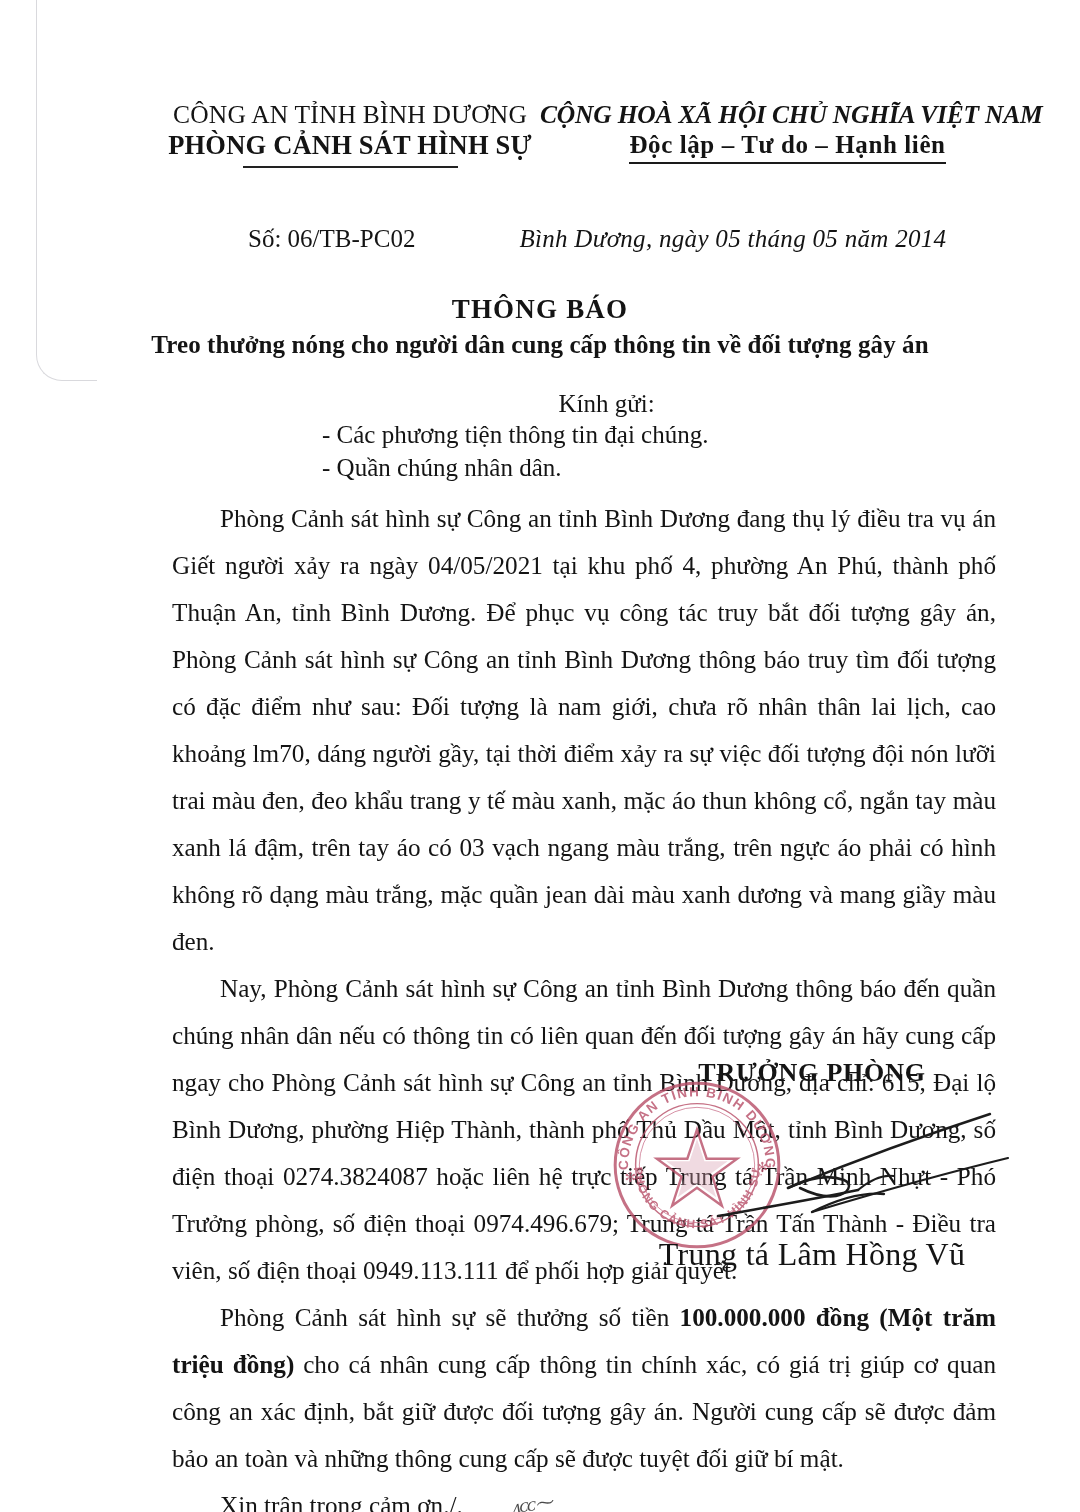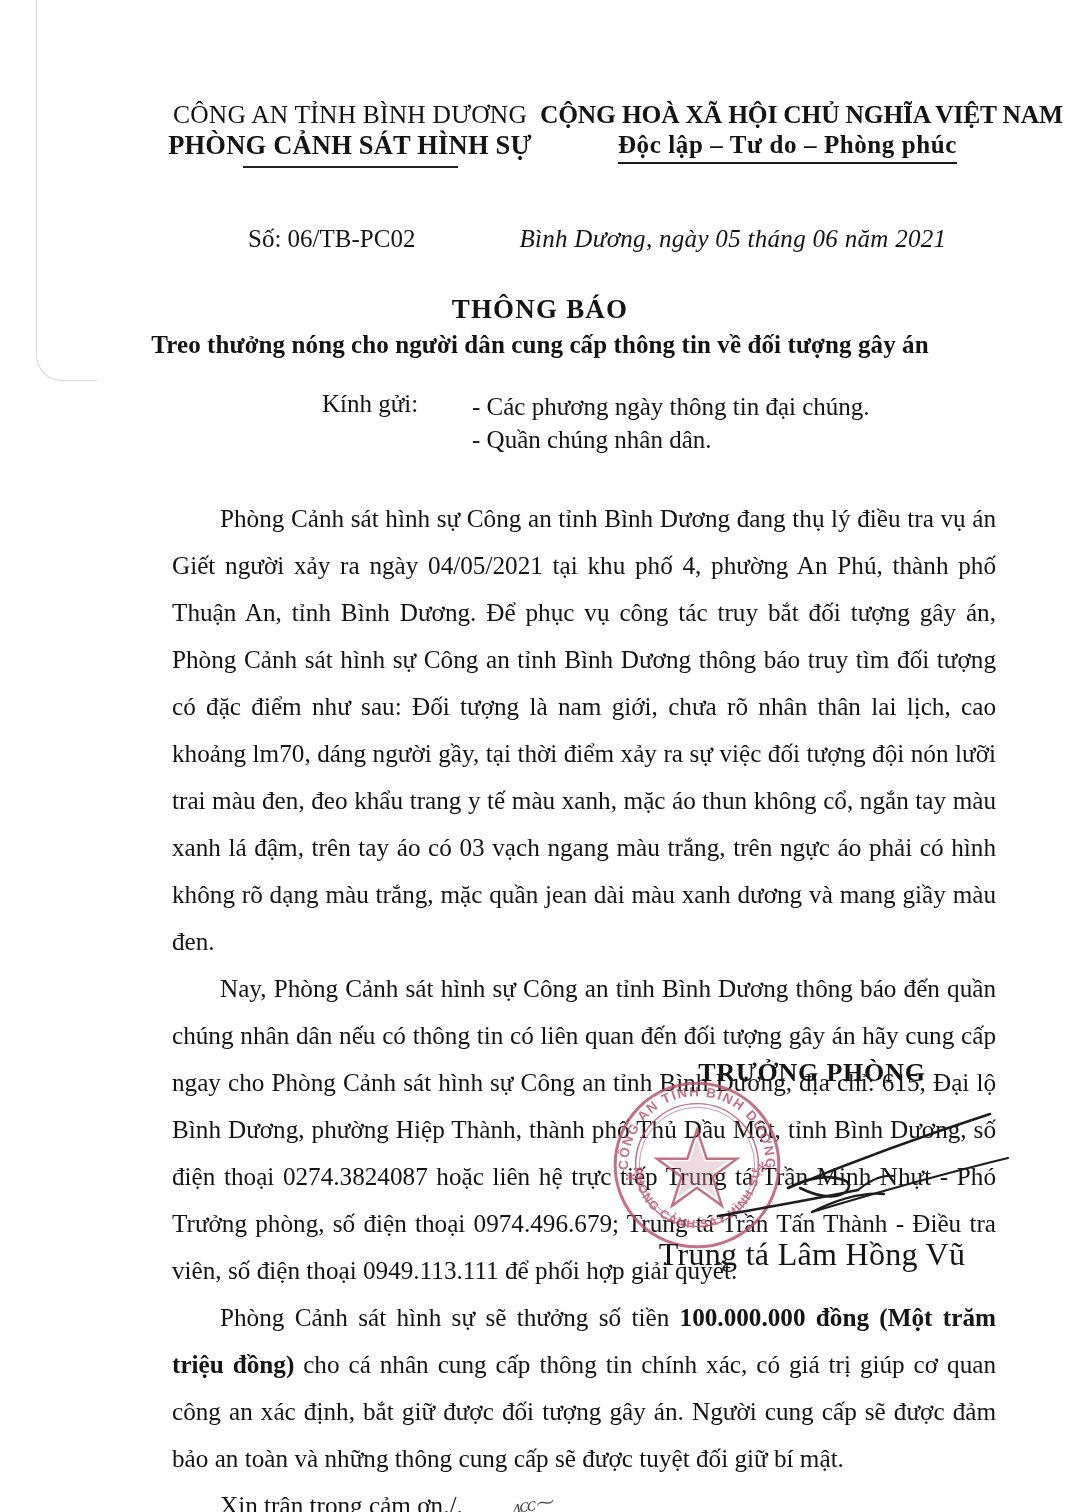--- a/index.html
+++ b/index.html
@@ -67,20 +67,21 @@
     font-weight: bold;
     font-size: 26.5px;
     letter-spacing: 0.2px;
     line-height: 1.18;
     white-space: nowrap;
   }
   .hdr-right .hdr-l1 {
     font-weight: bold;
     font-size: 25.5px;
     letter-spacing: -0.2px;
+    font-style: italic;
   }
   .hdr-right .hdr-l2 {
     font-size: 25px;
     letter-spacing: 0.6px;
   }
   .ul-short {
     display: inline-block;
     border-bottom: 2px solid #1a1a1a;
     padding-bottom: 3px;
   }
@@ -134,21 +135,22 @@
     line-height: 1.25;
     margin-top: 3px;
   }
 
   
   .recipients {
     position: absolute;
     left: 322px;
     top: 390px;
     display: flex;
-    align-items: flex-start;
+    align-items: flex-end;
+    flex-direction: column;
   }
   .recip-label {
     font-size: 25px;
     white-space: nowrap;
     width: 150px;
   }
   .recip-list {
     font-size: 25px;
   }
   .recip-item {
@@ -241,39 +243,39 @@
 
   <div class="doc-header">
     <div class="hdr-left">
       <div class="hdr-l1">CÔNG AN TỈNH BÌNH DƯƠNG</div>
       <div class="hdr-l2">PHÒNG CẢNH SÁT HÌNH SỰ</div>
       <div class="ul-left-line"></div>
     </div>
     <div class="hdr-right">
       <div class="hdr-l1">CỘNG HOÀ XÃ HỘI CHỦ NGHĨA VIỆT NAM</div>
       <div class="hdr-l2">
-        <span class="ul-short">Độc lập – Tư do – Phòng phúc</span>
+        <span class="ul-short">Độc lập – Tư do – Hạnh liên</span>
       </div>
     </div>
   </div>
 
   <div class="meta-row">
     <div class="doc-number">Số: 06/TB-PC02</div>
-    <div class="doc-date">Bình Dương, ngày  05 tháng 06 năm 2021</div>
+    <div class="doc-date">Bình Dương, ngày  05 tháng 05 năm 2014</div>
   </div>
 
   <div class="title-block">
     <div class="title-main">THÔNG BÁO</div>
     <div class="title-sub">Treo thưởng nóng cho người dân cung cấp thông tin về đối tượng gây án</div>
   </div>
 
   <div class="recipients">
     <div class="recip-label">Kính gửi:</div>
     <div class="recip-list">
-      <div class="recip-item">- Các phương ngày thông tin đại chúng.</div>
+      <div class="recip-item">- Các phương tiện thông tin đại chúng.</div>
       <div class="recip-item">- Quần chúng nhân dân.</div>
     </div>
   </div>
 
   <div class="body-text">
     <p>Phòng Cảnh sát hình sự Công an tỉnh Bình Dương đang thụ lý điều tra vụ án Giết người xảy ra ngày 04/05/2021 tại khu phố 4, phường An Phú, thành phố Thuận An, tỉnh Bình Dương. Để phục vụ công tác truy bắt đối tượng gây án, Phòng Cảnh sát hình sự Công an tỉnh Bình Dương thông báo truy tìm đối tượng có đặc điểm như sau: Đối tượng là nam giới, chưa rõ nhân thân lai lịch, cao khoảng lm70, dáng người gầy, tại thời điểm xảy ra sự việc đối tượng đội nón lưỡi trai màu đen, đeo khẩu trang y tế màu xanh, mặc áo thun không cổ, ngắn tay màu xanh lá đậm, trên tay áo có 03 vạch ngang màu trắng, trên ngực áo phải có hình không rõ dạng màu trắng, mặc quần jean dài màu xanh dương và mang giầy màu đen.</p>
     <p>Nay, Phòng Cảnh sát hình sự Công an tỉnh Bình Dương thông báo đến quần chúng nhân dân nếu có thông tin có liên quan đến đối tượng gây án hãy cung cấp ngay cho Phòng Cảnh sát hình sự Công an tỉnh Bình Dương, địa chỉ: 615, Đại lộ Bình Dương, phường Hiệp Thành, thành phố Thủ Dầu Một, tỉnh Bình Dương, số điện thoại 0274.3824087 hoặc liên hệ trực tiếp Trung tá Trần Minh Nhựt - Phó Trưởng phòng, số điện thoại 0974.496.679; Trung tá Trần Tấn Thành - Điều tra viên, số điện thoại 0949.113.111 để phối hợp giải quyết.</p>
     <p><span>Phòng Cảnh sát hình sự sẽ thưởng số tiền </span><b>100.000.000 đồng (Một trăm triệu đồng)</b><span> cho cá nhân cung cấp thông tin chính xác, có giá trị giúp cơ quan công an xác định, bắt giữ được đối tượng gây án. Người cung cấp sẽ được đảm bảo an toàn và những thông cung cấp sẽ được tuyệt đối giữ bí mật.</span></p>
     <p><span>Xin trân trọng cảm ơn./.</span><span class="sig-mark">ᴧᴄᴄ⁓</span></p>
   </div>

